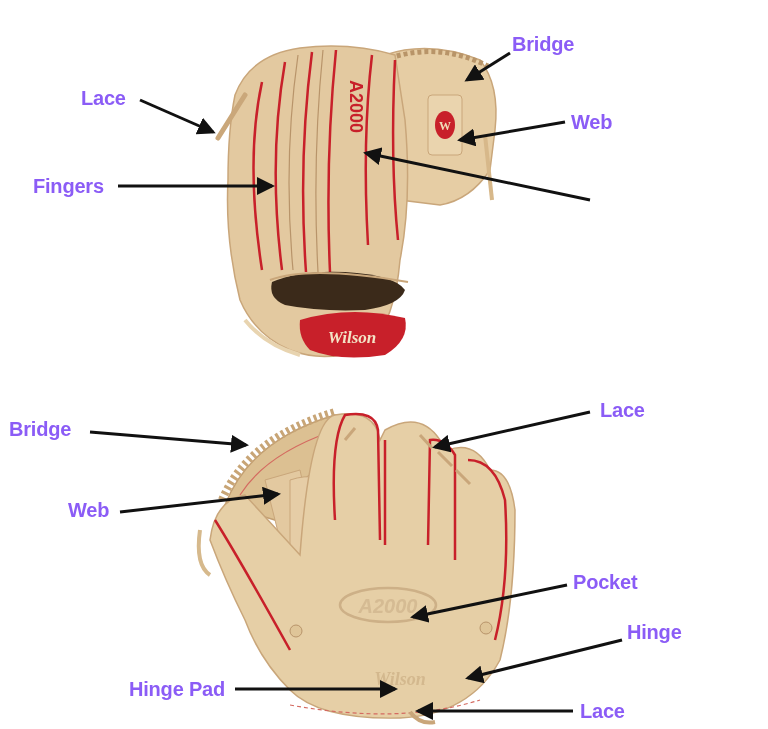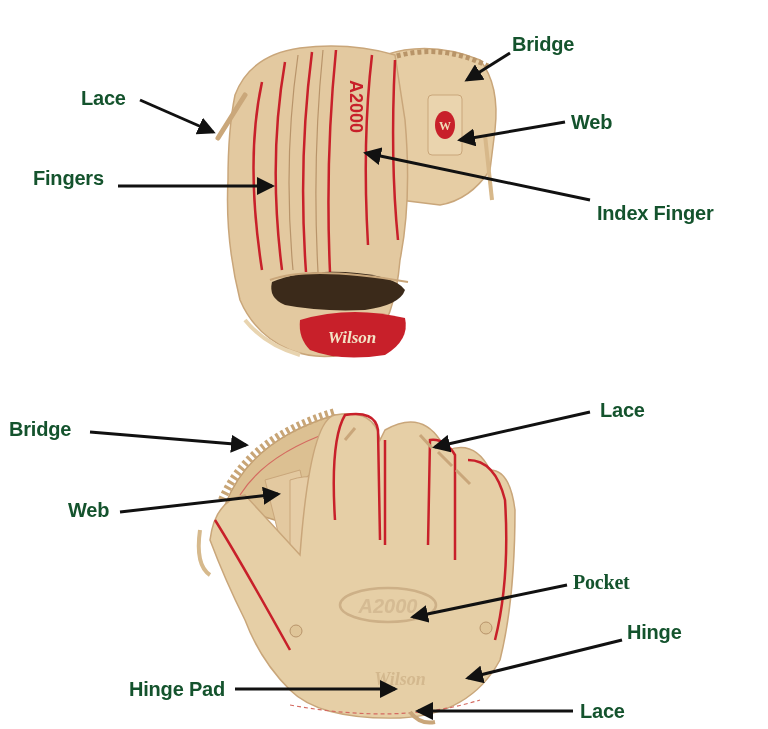--- a/index.html
+++ b/index.html
@@ -1,19 +1,19 @@
 <!DOCTYPE html>
 <html><head>
 <meta charset="utf-8">
 <style>
   html, body { margin: 0; padding: 0; background: #ffffff; }
   body { width: 768px; height: 729px; position: relative; overflow: hidden;
          font-family: "Liberation Sans", "DejaVu Sans", sans-serif; }
   .canvas { position: absolute; left: 0; top: 0; width: 768px; height: 729px; }
-  .label { position: absolute; font-weight: 700; font-size: 20px; color: #14532d;
+  .label { position: absolute; font-weight: 700; font-size: 20px; color: #8b5cf6;
            letter-spacing: -0.2px; white-space: nowrap; line-height: 1; }
   svg { position: absolute; left: 0; top: 0; }
 </style>
 </head>
 <body>
 
 <div class="canvas">
 
   <svg width="768" height="729" viewBox="0 0 768 729">
     <defs>
@@ -114,25 +114,24 @@
       <line x1="120" y1="512" x2="278" y2="494" marker-end="url(#ahL)"></line>
       <line x1="590" y1="412" x2="435" y2="447" marker-end="url(#ahL)"></line>
       <line x1="567" y1="585" x2="413" y2="617" marker-end="url(#ahL)"></line>
       <line x1="622" y1="640" x2="468" y2="678" marker-end="url(#ahL)"></line>
       <line x1="235" y1="689" x2="395" y2="689" marker-end="url(#ahL)"></line>
       <line x1="573" y1="711" x2="418" y2="711" marker-end="url(#ahL)"></line>
     </g>
   </svg>
 
   <div class="label" style="left:81px; top:88px;">Lace</div>
-  <div class="label" style="left:33px; top:168px;">Fingers</div>
+  <div class="label" style="left:33px; top:176px;">Fingers</div>
   <div class="label" style="left:512px; top:34px;">Bridge</div>
   <div class="label" style="left:571px; top:112px;">Web</div>
-  <div class="label" style="left:597px; top:203px;">Index Finger</div>
 
   <div class="label" style="left:9px;  top:419px;">Bridge</div>
   <div class="label" style="left:68px; top:500px;">Web</div>
   <div class="label" style="left:600px; top:400px;">Lace</div>
-  <div class="label" style="left:573px; top:572px;font-family:Liberation Serif, serif;">Pocket</div>
+  <div class="label" style="left:573px; top:572px;">Pocket</div>
   <div class="label" style="left:627px; top:622px;">Hinge</div>
   <div class="label" style="left:129px; top:679px;">Hinge Pad</div>
   <div class="label" style="left:580px; top:701px;">Lace</div>
 </div>
 
 </body></html>

